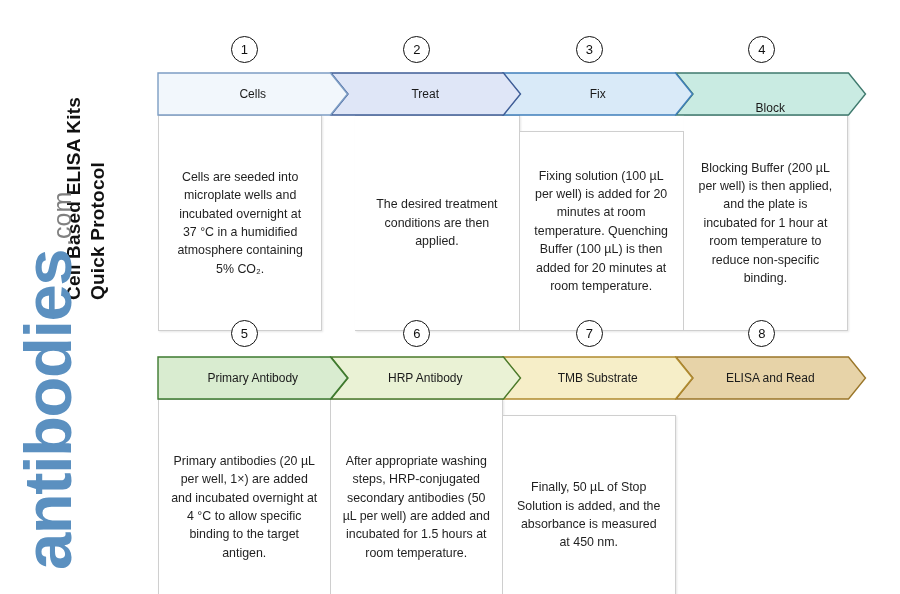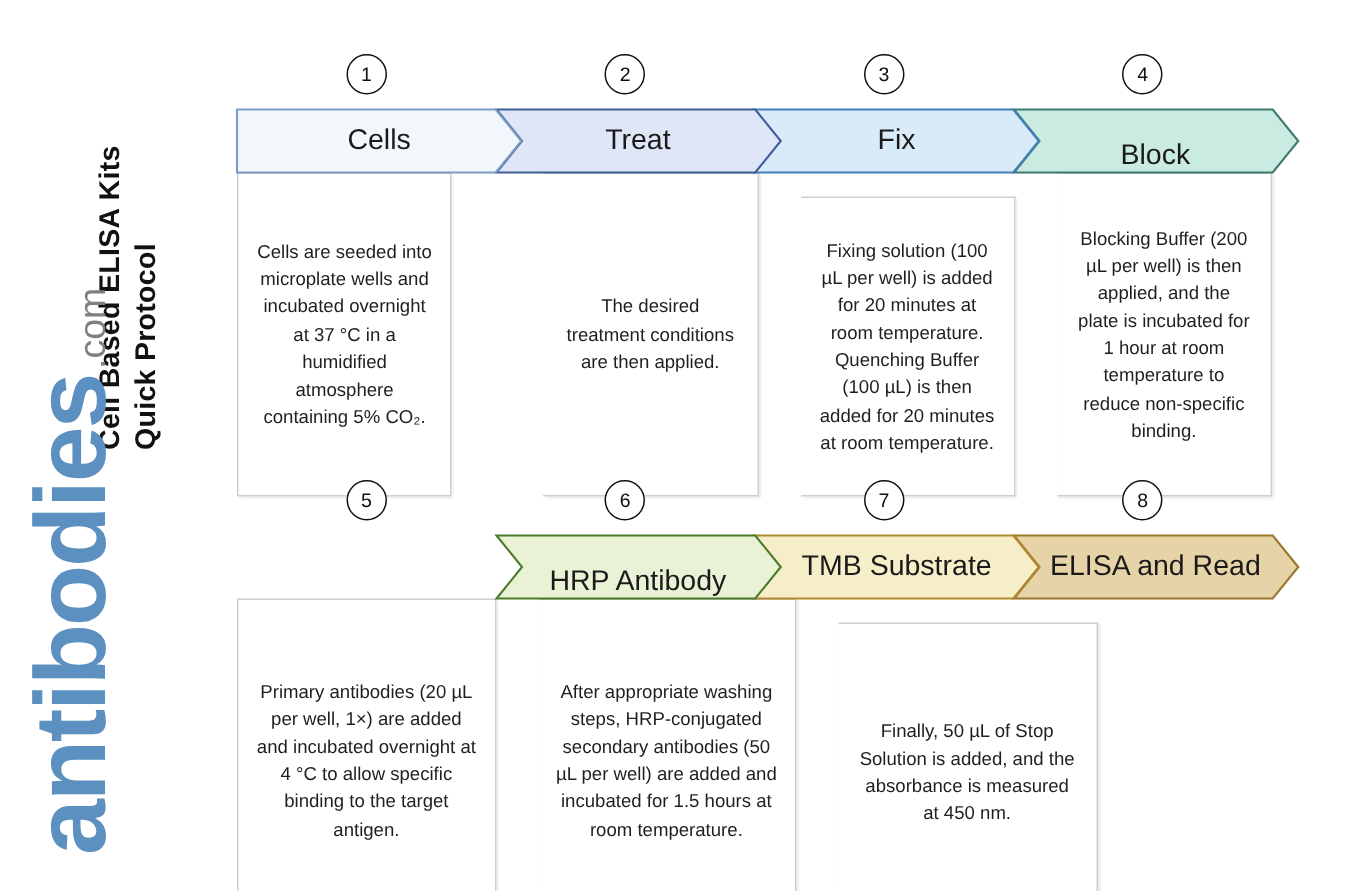--- a/index.html
+++ b/index.html
@@ -108,21 +108,21 @@
     top: 0;
     height: 42px;
     box-sizing: border-box;
     display: flex;
     align-items: center;
     justify-content: center;
   }
   .chevron .chev-label {
     position: relative;
     z-index: 3;
-    font-size: 19px;
+    font-size: 12px;
     color: #1a1a1a;
     text-align: center;
     padding: 0 6px;
     white-space: nowrap;
   }
   .chevron .chev-shape {
     position: absolute;
     inset: 0;
     z-index: 1;
   }
@@ -131,21 +131,20 @@
     width: 100%;
     height: 100%;
     overflow: visible;
   }
 
   
   .content-strip {
     position: relative;
     height: 216px;
     display: flex;
-    gap: 28px;
   }
   .content-box {
     position: relative;
     box-sizing: border-box;
     border: 1px solid #cfcfcf;
     border-left: none;
     background: #ffffff;
     display: flex;
     align-items: center;
     justify-content: center;
@@ -249,21 +248,29 @@
         <span>6</span>
       </div>
       <div class="step-number" style="left: 417.75px;">
         <span>7</span>
       </div>
       <div class="step-number" style="left: 590.25px;">
         <span>8</span>
       </div>
     </div>
   <div class="chevron-band">
-      <div class="chevron" style="left: 172.5px; width: 189.5px; z-index: 9; align-items: flex-end;">
+      <div class="chevron" style="left: 0px; width: 189.5px; z-index: 10;">
+        <div class="chev-shape">
+          <svg viewBox="0 0 189.5 42" preserveAspectRatio="none">
+            <polygon points="0,0 172.5,0 189.5,21 172.5,42 0,42 0,21" fill="#d9ecd0" stroke="#3d7a2f" stroke-width="1.4" stroke-linejoin="miter"></polygon>
+          </svg>
+        </div>
+        <span class="chev-label">Primary Antibody</span>
+      </div>
+      <div class="chevron" style="left: 172.5px; width: 189.5px; z-index: 9;">
         <div class="chev-shape">
           <svg viewBox="0 0 189.5 42" preserveAspectRatio="none">
             <polygon points="0,0 172.5,0 189.5,21 172.5,42 0,42 17,21" fill="#eaf2d5" stroke="#4a7a2a" stroke-width="1.4" stroke-linejoin="miter"></polygon>
           </svg>
         </div>
         <span class="chev-label">HRP Antibody</span>
       </div>
       <div class="chevron" style="left: 345px; width: 189.5px; z-index: 8;">
         <div class="chev-shape">
           <svg viewBox="0 0 189.5 42" preserveAspectRatio="none">

